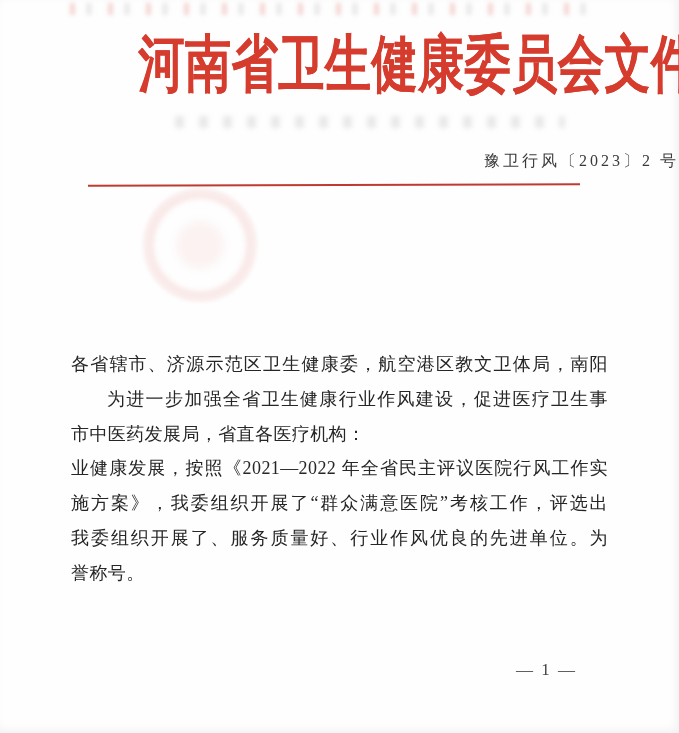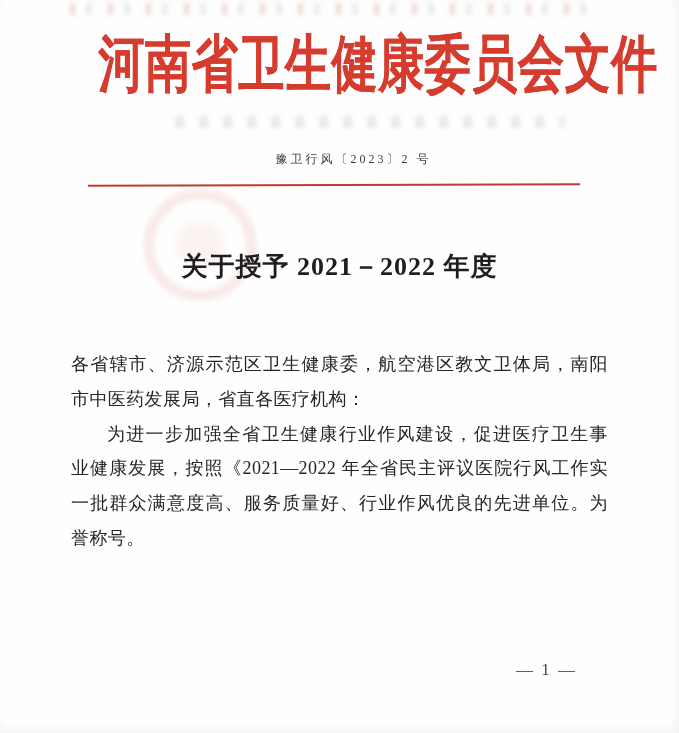--- a/index.html
+++ b/index.html
@@ -46,39 +46,40 @@
     top: 215px; left: 170px; width: 60px; height: 60px;
     border-radius: 50%;
     background: radial-gradient(circle, rgba(214,90,78,0.07) 0 40%, rgba(0,0,0,0) 70%);
     filter: blur(2px);
   }
 
   .org-title-wrap {
     position: absolute;
     top: 28px; left: 0; right: 0;
     text-align: center;
+    padding-left: 40px;
   }
   .org-title {
     display: inline-block;
     white-space: nowrap;
     font-size: 62px;
     line-height: 72px;
     font-weight: bold;
     color: var(--header-red, #d63c2e);
     transform: scaleX(0.74);
     transform-origin: 50% 50%;
     letter-spacing: 1px;
     text-shadow: 0.5px 0 0 var(--header-red, #d63c2e);
   }
 
   .doc-number {
     position: absolute;
     top: 151px; left: 0; right: 0;
-    text-align: center;
-    font-size: 12px;
+    text-align: right;
+    font-size: 16px;
     letter-spacing: 3px;
     color: #3a3a3a;
     margin-left: 28px;
   }
 
   .red-rule {
     position: absolute;
     top: 184px; left: 88px;
     width: 492px; height: 2px;
     background: var(--rule-red, #bf3a30);
@@ -135,27 +136,27 @@
   <div class="artifact mid-bleed"></div>
 
   <div class="doc-number">豫卫行风〔2023〕2 号</div>
 
   <div class="red-rule"></div>
 
   <div class="artifact seal-bleed"></div>
   <div class="artifact seal-bleed-inner"></div>
 
   <div class="notice-title">
-    <div>关于授予 2021－2022 年度</div>
   </div>
 
   <div class="body-block">
     <div class="bline fill">各省辖市、济源示范区卫生健康委，航空港区教文卫体局，南阳</div>
+    <div class="bline fill indent">为进一步加强全省卫生健康行业作风建设，促进医疗卫生事</div>
     <div class="bline">市中医药发展局，省直各医疗机构：</div>
-    <div class="bline fill indent">为进一步加强全省卫生健康行业作风建设，促进医疗卫生事</div>
     <div class="bline fill">业健康发展，按照《2021—2022 年全省民主评议医院行风工作实</div>
-    <div class="bline fill">一批群众满意度高、服务质量好、行业作风优良的先进单位。为</div>
+    <div class="bline fill">施方案》，我委组织开展了“群众满意医院”考核工作，评选出</div>
+    <div class="bline fill">我委组织开展了、服务质量好、行业作风优良的先进单位。为</div>
     <div class="bline">誉称号。</div>
   </div>
 
   <div class="page-number">— 1 —</div>
 
 </div>
 
 </body></html>

